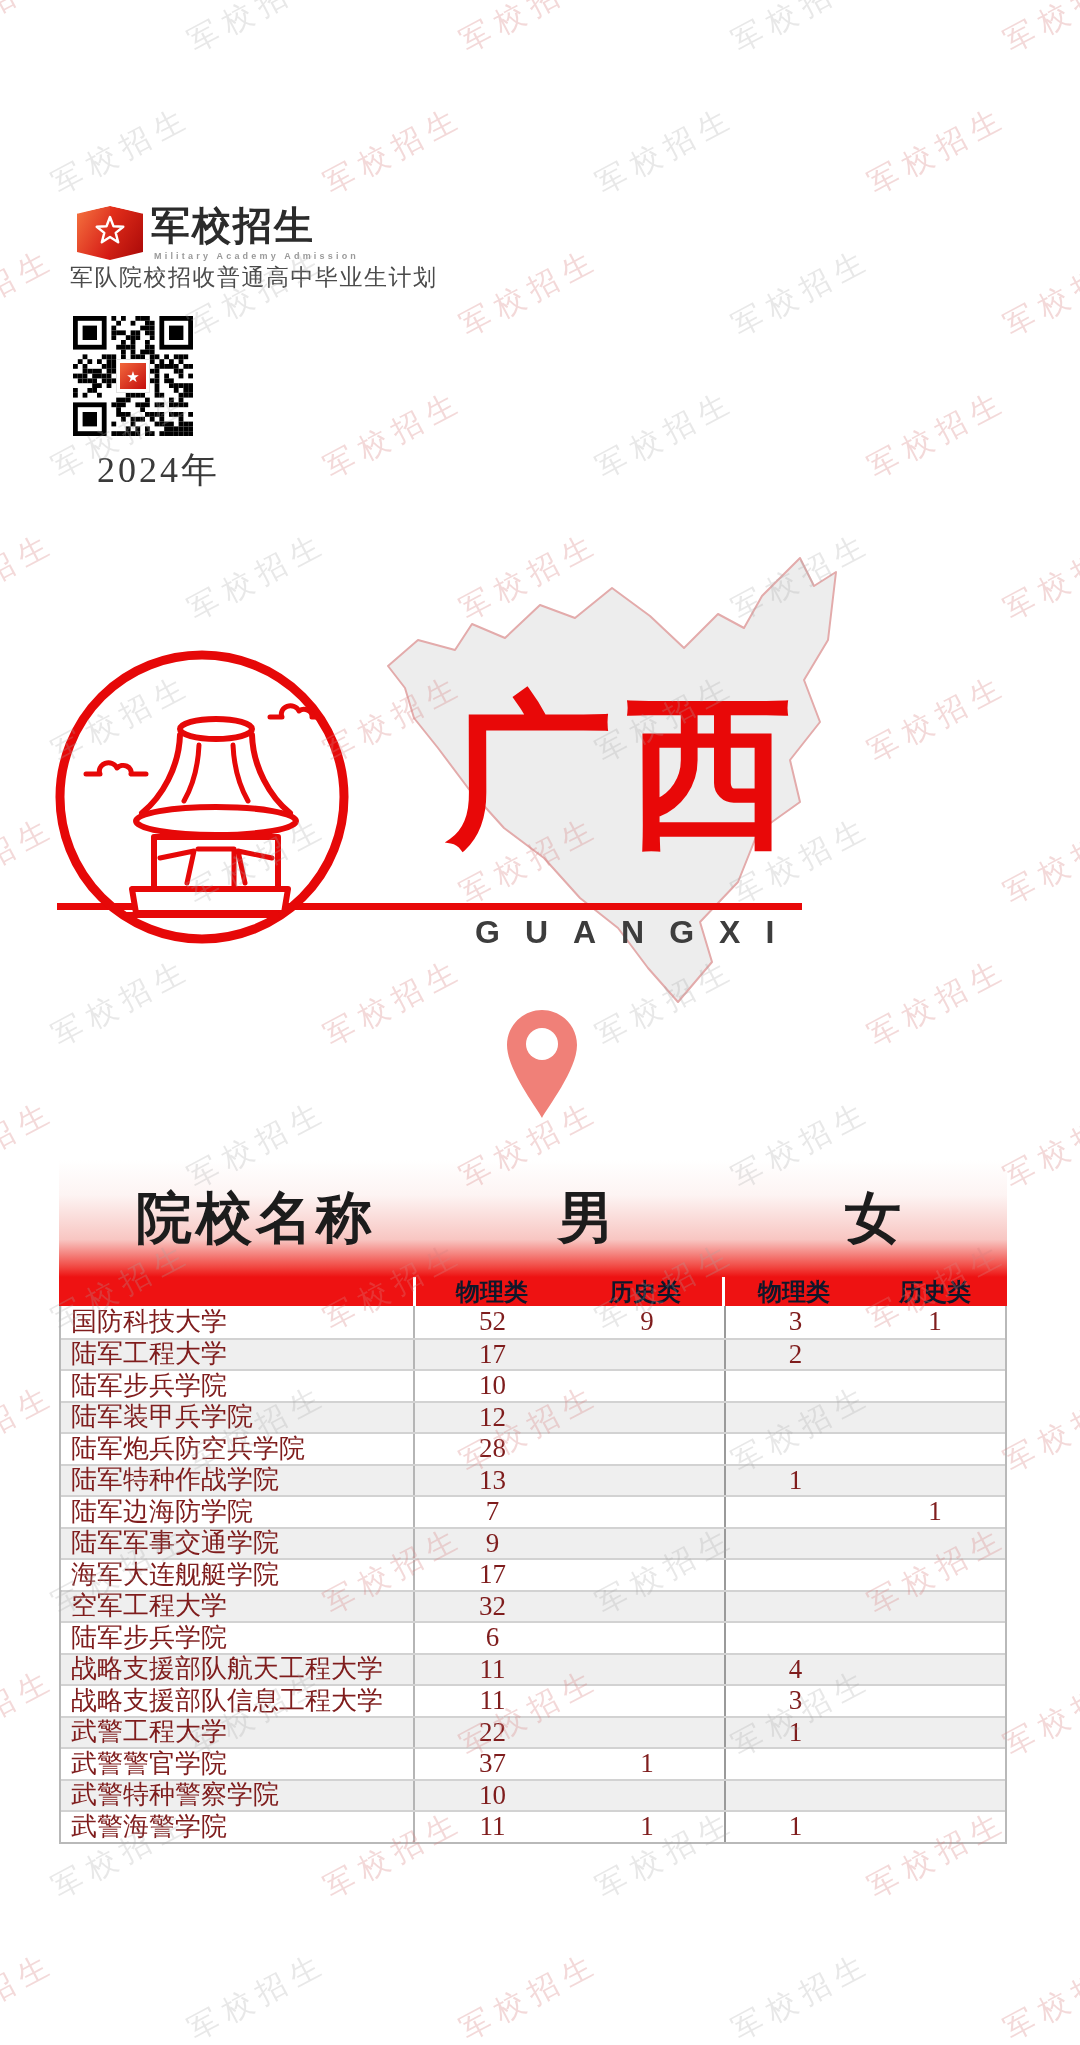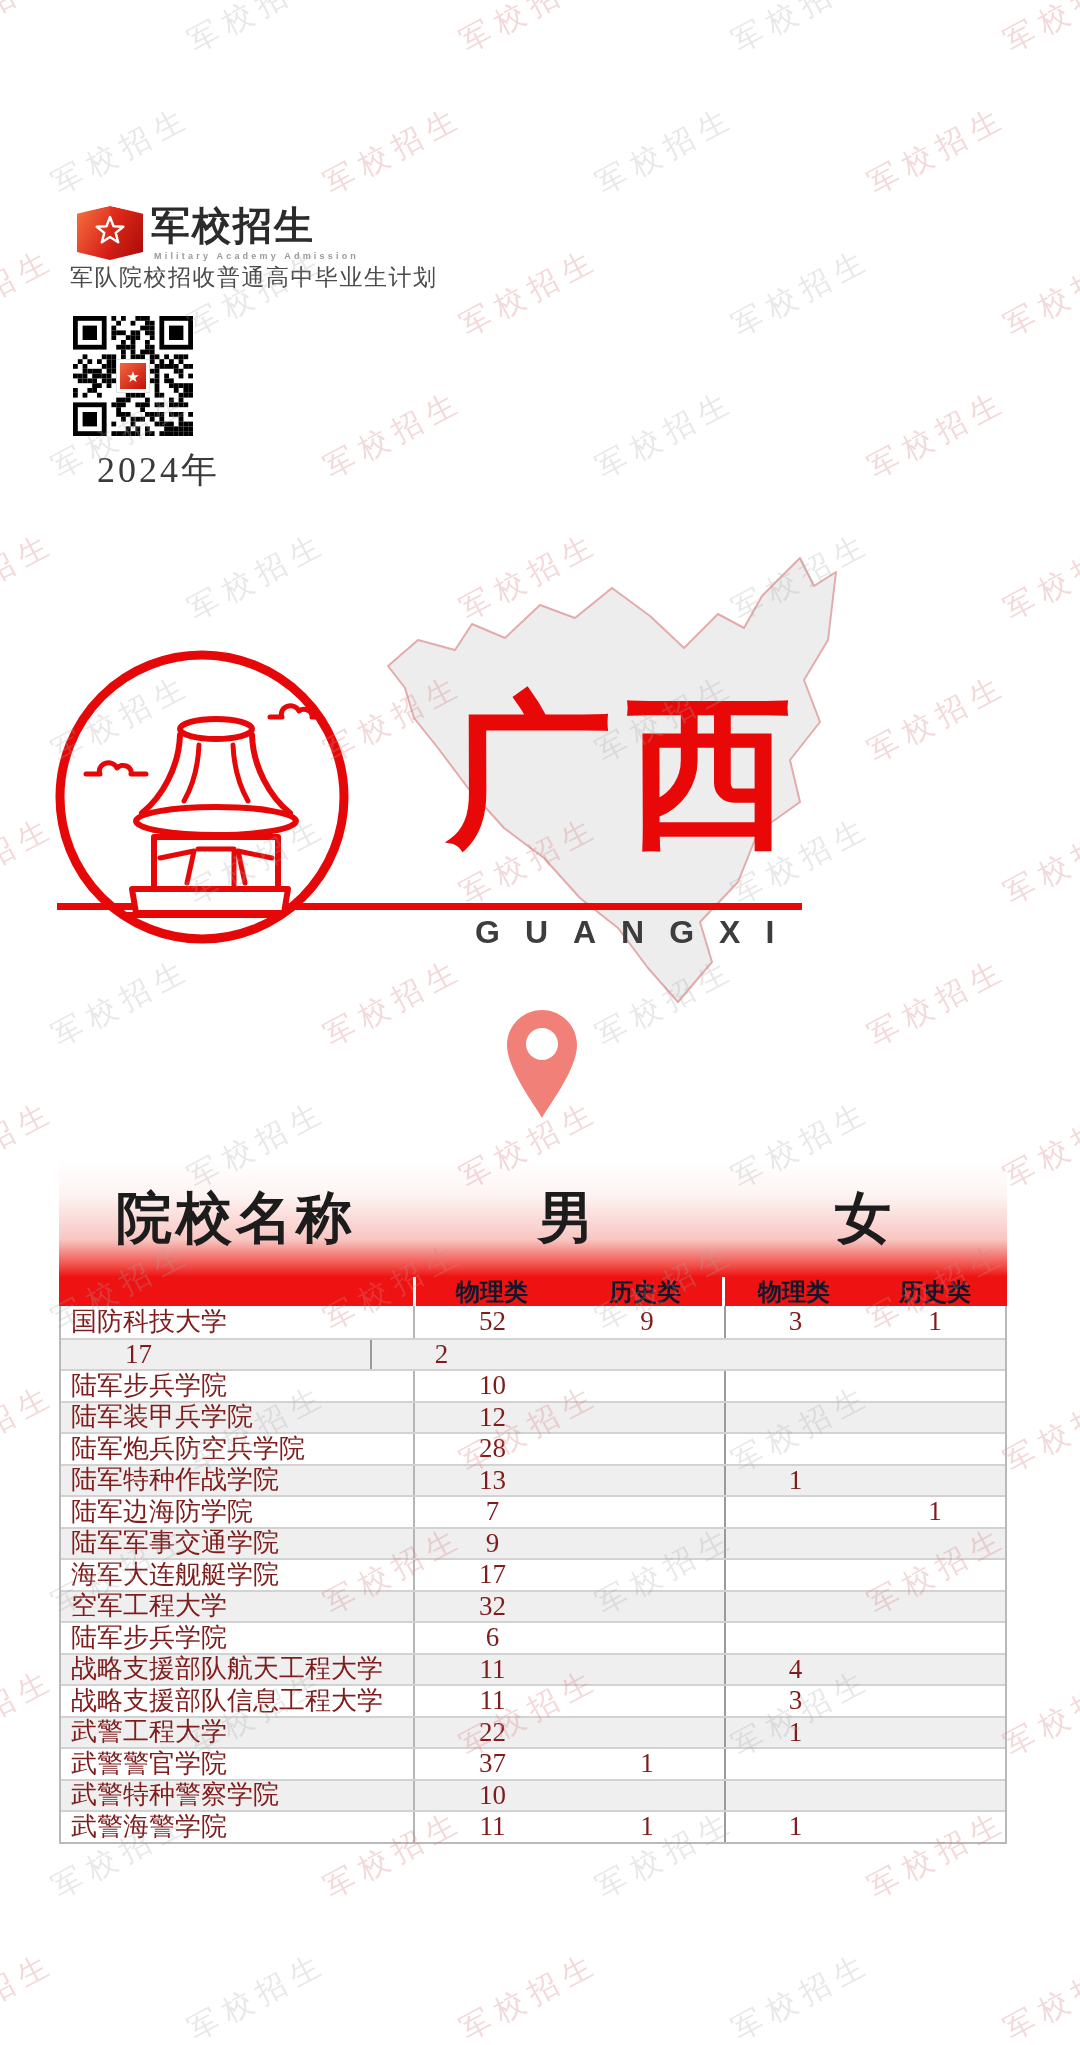--- a/index.html
+++ b/index.html
@@ -43,21 +43,21 @@
   .guangxi-en{position:absolute;left:475px;top:914px;z-index:4;font-size:32px;
       font-weight:700;color:#3d3d3d;letter-spacing:25px;white-space:nowrap;}
   .circle-icon{position:absolute;left:48px;top:643px;z-index:5;}
   .pin{position:absolute;left:505px;top:1008px;z-index:4;}
   
   .table{position:absolute;left:59px;top:1160px;width:948px;z-index:10;}
   .thead-grad{display:flex;height:117px;
       background:linear-gradient(180deg,#ffffff 0%,#fdf4f3 30%,#f8c6c2 68%,#f14a44 91%,#ee1212 100%);}
   .thead-grad .hc{display:flex;align-items:center;justify-content:center;
       font-size:56px;font-weight:900;color:#1c1c1c;letter-spacing:4px;}
-  .hc.h1{width:354px;} .hc.h2{width:310px;} .hc.h3{flex:1;}
+  .hc.h1{width:354px;margin-left:20px;} .hc.h2{width:310px;} .hc.h3{flex:1;}
   .subhead{display:flex;height:29px;background:#ee1212;color:#0f172a;
       font-family:"Liberation Serif",serif;font-weight:700;font-size:24px;}
   .subhead .sc{display:flex;align-items:center;justify-content:center;}
   .sc.s0{width:354px;}
   .sc.s1{width:155px;border-left:3px solid #fff;}
   .sc.s2{width:154px;}
   .sc.s3{width:141px;border-left:3px solid #fff;}
   .sc.s4{flex:1;}
   .tbody{border:2px solid #b9b9b9;border-top:none;}
   .trow{display:flex;height:31.5px;background:#ffffff;
@@ -374,20 +374,21 @@
     </div>
     <div class="tbody">
         <div class="trow">
           <div class="c name">国防科技大学</div>
           <div class="c mphy">52</div>
           <div class="c mhis">9</div>
           <div class="c fphy">3</div>
           <div class="c fhis">1</div>
         </div>
         <div class="trow">
+          <div class="c name">陆军工程大学</div>
           <div class="c mphy">17</div>
           <div class="c mhis"></div>
           <div class="c fphy">2</div>
           <div class="c fhis"></div>
         </div>
         <div class="trow">
           <div class="c name">陆军步兵学院</div>
           <div class="c mphy">10</div>
           <div class="c mhis"></div>
           <div class="c fphy"></div>

